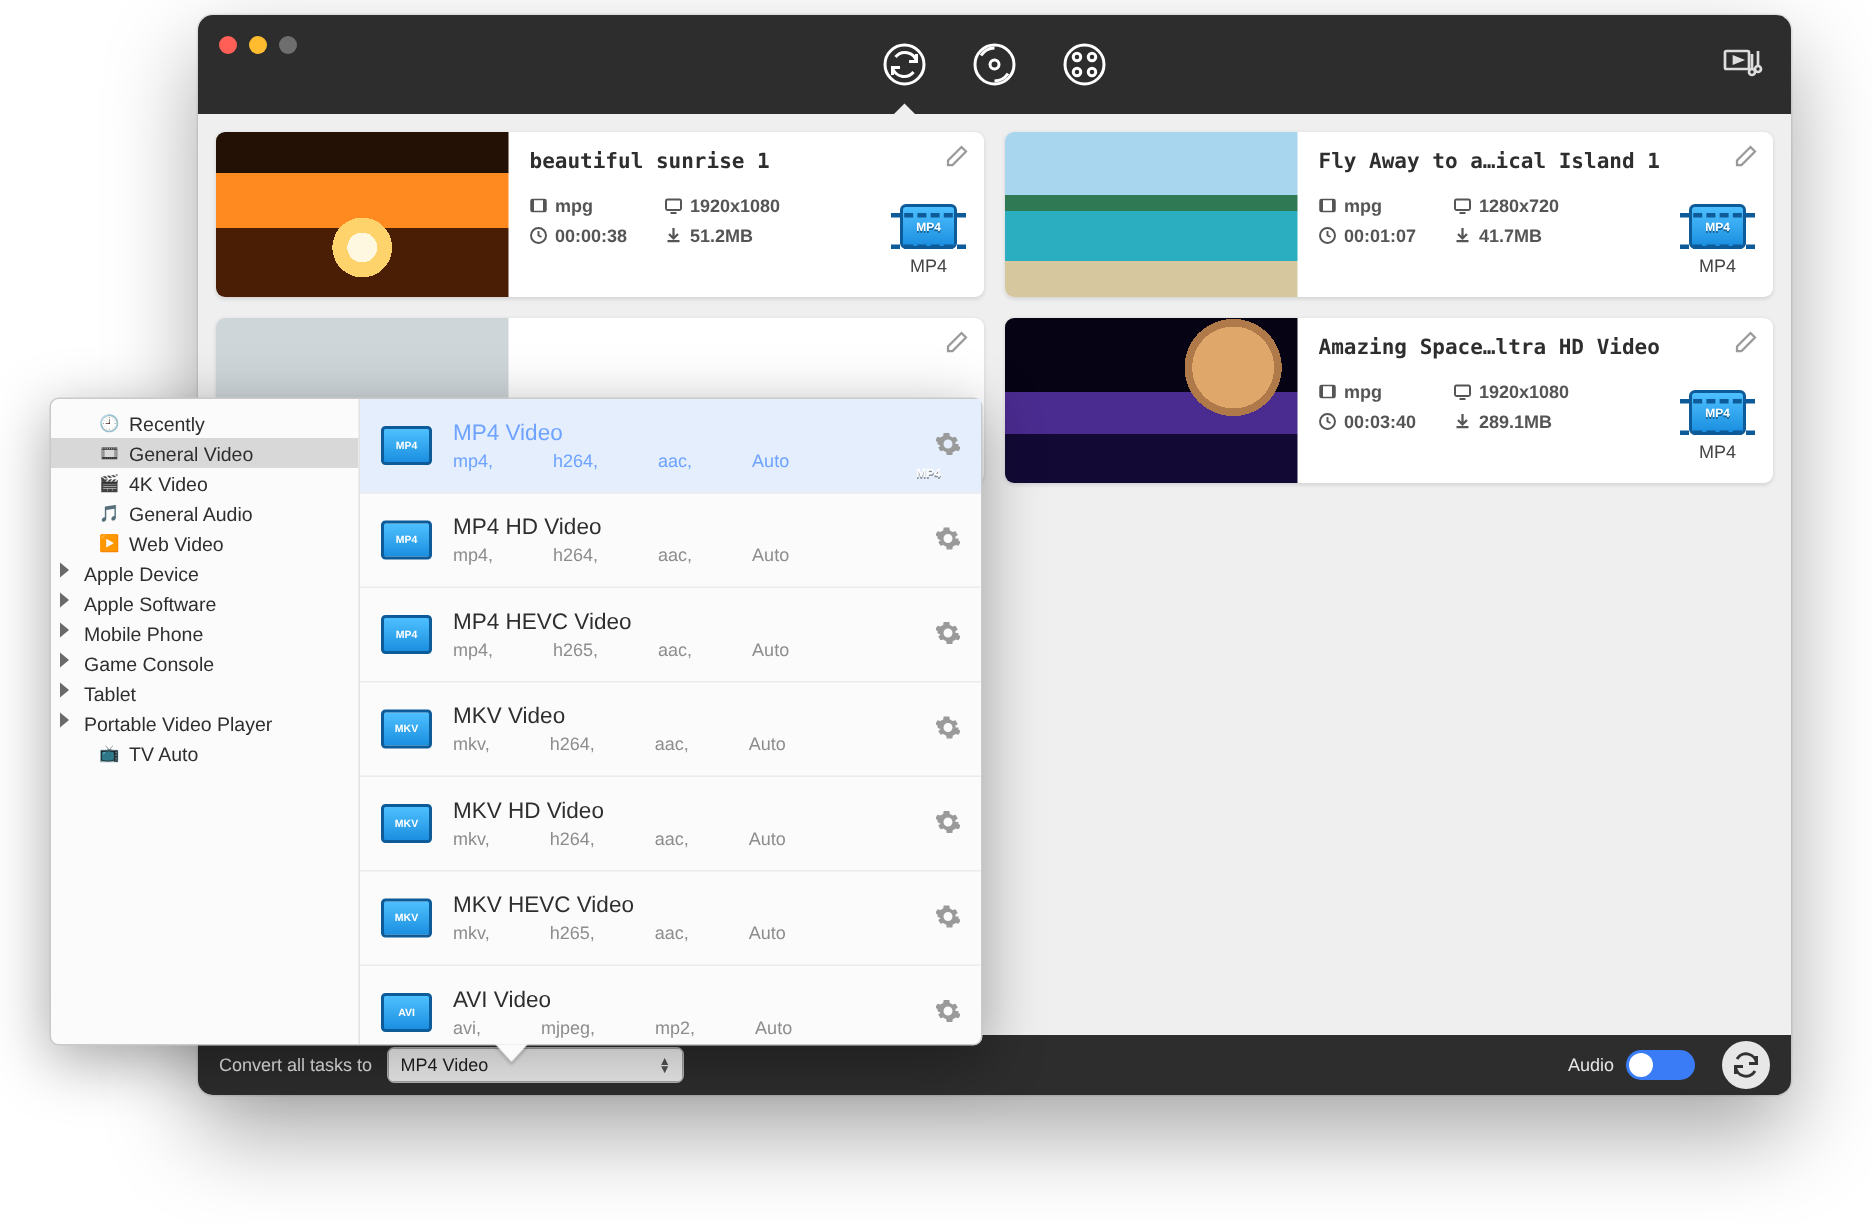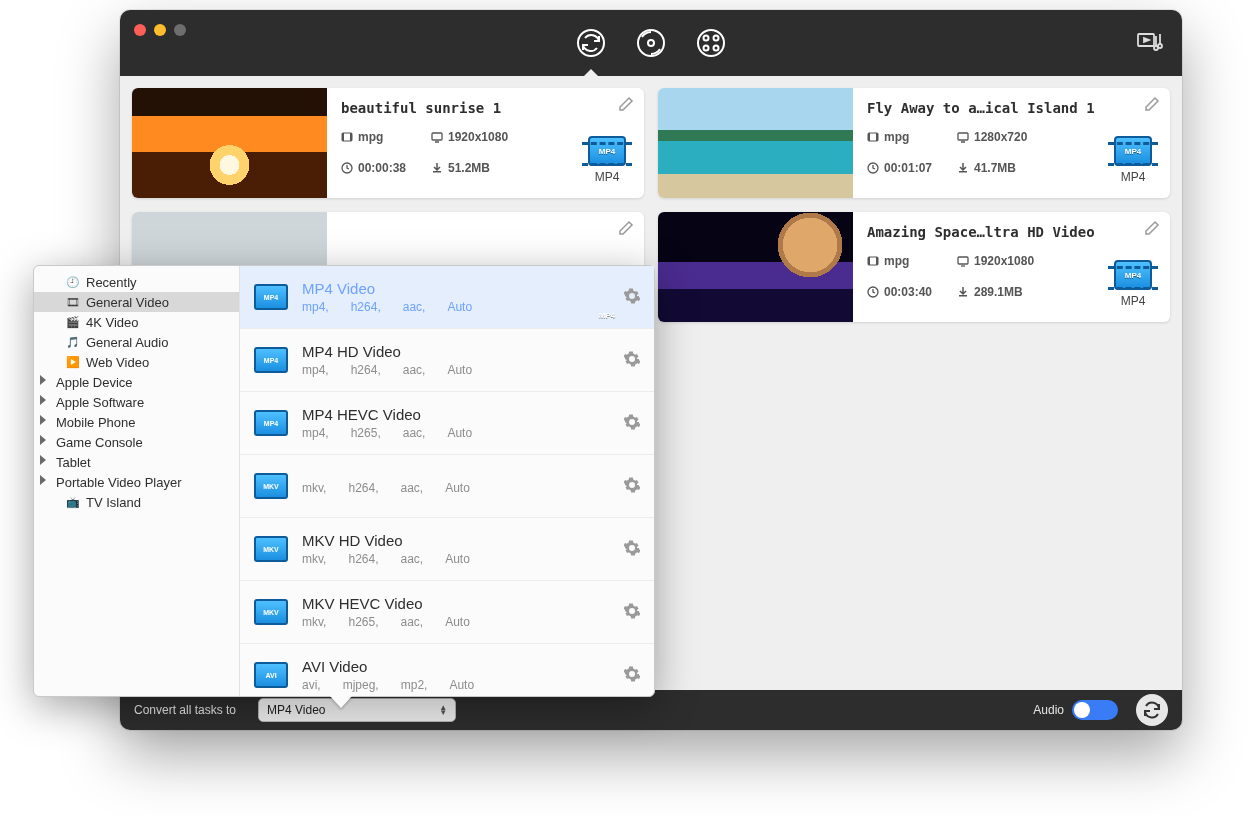--- a/index.html
+++ b/index.html
@@ -6,53 +6,53 @@
     --titlebar:#2d2d2d;
     --footer:#2d2d2d;
     --bg:#efefef;
     --card:#ffffff;
     --muted:#8d8d8d;
     --accent:#3a7cf5;
     --sel:#6da2ff;
   }
   html,body{margin:0;padding:0;background:#fff;font-family:-apple-system,BlinkMacSystemFont,"Helvetica Neue",Arial,sans-serif;font-size:13px;color:#2e2e2e;}
   .stage{width:1248px;height:816px;position:relative;}
-  .window{position:absolute;left:120px;top:10px;width:1062px;height:720px;border-radius:10px;overflow:hidden;box-shadow:0 25px 60px rgba(0,0,0,.35),0 0 0 1px rgba(0,0,0,.08);background:var(--bg);text-decoration:underline;}
+  .window{position:absolute;left:132px;top:10px;width:1062px;height:720px;border-radius:10px;overflow:hidden;box-shadow:0 25px 60px rgba(0,0,0,.35),0 0 0 1px rgba(0,0,0,.08);background:var(--bg);text-decoration:underline;}
   
   .titlebar{height:66px;background:var(--titlebar);display:flex;align-items:center;position:relative;}
   .traffic{position:absolute;left:14px;top:14px;display:flex;gap:8px;}
   .traffic span{width:12px;height:12px;border-radius:50%;display:block;}
   .t-red{background:#ff5f57;}
   .t-yel{background:#febc2e;}
   .t-gre{background:#6e6e6e;}
   .mode-icons{margin:0 auto;display:flex;gap:28px;align-items:center;}
   .mode-icons .ic{width:32px;height:32px;display:flex;align-items:center;justify-content:center;position:relative;}
   .mode-icons .active::after{content:"";position:absolute;bottom:-17px;left:50%;transform:translateX(-50%);border-left:7px solid transparent;border-right:7px solid transparent;border-bottom:7px solid var(--bg);}
   .title-right{position:absolute;right:18px;top:18px;}
   
   .content{position:absolute;top:66px;bottom:40px;left:0;right:0;padding:12px 12px 0 12px;}
   .grid{display:grid;grid-template-columns:1fr 1fr;gap:14px;}
   .card{background:var(--card);border-radius:6px;display:flex;height:110px;box-shadow:0 1px 3px rgba(0,0,0,.12);position:relative;overflow:hidden;}
   .thumb{width:195px;height:100%;flex:0 0 195px;}
   .info{flex:1;padding:12px 14px 10px 14px;position:relative;}
   .title{font-weight:600;font-family:ui-monospace,Menlo,monospace;font-size:14px;white-space:nowrap;overflow:hidden;text-overflow:ellipsis;max-width:260px;}
-  .meta{margin-top:14px;display:grid;grid-template-columns:90px 110px;row-gap:17px;font-size:12px;color:#555;}
+  .meta{margin-top:14px;display:grid;grid-template-columns:90px 110px;row-gap:6px;font-size:12px;color:#555;}
   .meta span{display:flex;align-items:center;gap:5px;}
   .meta svg{flex:0 0 12px;}
   .edit{position:absolute;top:8px;right:10px;color:#9a9a9a;cursor:pointer;}
   .out{position:absolute;right:14px;bottom:14px;text-align:center;width:46px;}
   .out .lbl{font-size:12px;color:#444;margin-top:4px;}
   .fmt-icon{width:38px;height:30px;margin:0 auto;position:relative;}
   .fmt-icon::before{content:"";position:absolute;inset:0;background:linear-gradient(#4ec0ff,#1b8fe0);border:2px solid #0d5b99;border-radius:4px;}
   .fmt-icon::after{content:"";position:absolute;left:-6px;right:-6px;top:6px;height:18px;border-top:3px dashed #0d5b99;border-bottom:3px dashed #0d5b99;}
   .fmt-icon .txt{position:absolute;inset:0;display:flex;align-items:center;justify-content:center;font-size:8px;font-weight:700;color:#fff;z-index:2;text-shadow:0 1px 0 rgba(0,0,0,.4);}
 
   
   .footer{position:absolute;left:0;right:0;bottom:0;height:40px;background:var(--footer);display:flex;align-items:center;padding:0 14px;color:#e5e5e5;font-size:12px;}
-  .footer .lbl{margin-right:22px;}
+  .footer .lbl{margin-right:10px;}
   .combo{background:linear-gradient(#fdfdfd,#ececec);color:#222;border:1px solid #b7b7b7;border-radius:5px;height:22px;min-width:180px;padding:0 8px;display:flex;align-items:center;justify-content:space-between;font-size:12px;}
   .combo .chev{display:flex;flex-direction:column;line-height:5px;font-size:8px;color:#555;}
   .spacer{flex:1;}
   .toggle{width:46px;height:20px;background:#3a7cf5;border-radius:10px;position:relative;margin-left:8px;}
   .toggle::after{content:"";position:absolute;left:2px;top:2px;width:16px;height:16px;background:#fff;border-radius:50%;}
   .convert-btn{width:32px;height:32px;border-radius:50%;background:#e7e7e7;margin-left:18px;display:flex;align-items:center;justify-content:center;}
 
   
   .popup{position:absolute;left:33px;top:265px;width:620px;height:430px;background:#fbfbfb;border:1px solid #c9c9c9;border-radius:6px;box-shadow:0 10px 40px rgba(0,0,0,.35);display:flex;overflow:visible;}
   .popup::after{content:"";position:absolute;bottom:-12px;left:296px;border-left:11px solid transparent;border-right:11px solid transparent;border-top:12px solid #fbfbfb;filter:drop-shadow(0 2px 1px rgba(0,0,0,.2));}
@@ -66,21 +66,21 @@
   .fmts::-webkit-scrollbar{width:14px;}
   .fmts::-webkit-scrollbar-thumb{background:#c0c0c0;border-radius:7px;border:3px solid #fbfbfb;}
   .fmt{height:62px;border-bottom:1px solid #ececec;display:flex;align-items:center;padding:0 14px;gap:14px;position:relative;}
   .fmt.sel{background:#e4eefc;}
   .fmt .ic{width:34px;height:26px;position:relative;flex:0 0 34px;}
   .fmt .ic::before{content:"";position:absolute;inset:0;background:linear-gradient(#4ec0ff,#1b8fe0);border:2px solid #0d5b99;border-radius:3px;}
   .fmt .ic .t{position:absolute;inset:0;display:flex;align-items:center;justify-content:center;font-size:7px;font-weight:700;color:#fff;z-index:2;}
   .fmt .txts{flex:1;}
   .fmt .name{font-size:15px;font-weight:500;}
   .fmt.sel .name{color:var(--sel);}
-  .fmt .specs{font-size:12px;color:var(--muted);margin-top:3px;display:flex;gap:22px;}
+  .fmt .specs{font-size:12px;color:var(--muted);margin-top:3px;display:flex;gap:40px;}
   .fmt.sel .specs{color:var(--sel);}
   .fmt .gear{color:#9a9a9a;cursor:pointer;}
 
   
   .thumb.sunrise{background:radial-gradient(circle at 50% 70%, #fff8e0 0 8%, #ffd36b 8% 16%, transparent 16%), linear-gradient(#231105 0 25%, #ff8a1f 25% 58%, #4a1d05 58% 100%);}
   .thumb.beach{background:linear-gradient(180deg,#a9d6ef 0 38%, #2f7a54 38% 48%, #2baec0 48% 78%, #d6c79f 78% 100%);}
   .thumb.snow{background:linear-gradient(180deg,#cfd6d9 0 55%, #8a8f91 55% 70%, #dfe6e9 70% 100%);}
   .thumb.space{background:radial-gradient(circle at 78% 30%, #e0a76b 0 16%, #b0794a 16% 19%, transparent 19%), linear-gradient(180deg,#060414 0 45%, #4a2b8f 45% 70%, #120a35 70% 100%);}
 </style>
 </head>
@@ -362,21 +362,21 @@
         <div class="cat">
           <span class="dis"></span>
           <span>Tablet</span>
         </div>
         <div class="cat">
           <span class="dis"></span>
           <span>Portable Video Player</span>
         </div>
         <div class="cat leaf" style="padding-left: 32px;">
           <span class="ci">📺</span>
-          <span>TV Island</span>
+          <span>TV Auto</span>
         </div>
       </div>
     <div class="fmts" id="fmt-list">
         <div class="fmt sel">
     <div class="ic">
             <span class="t">MP4</span>
           </div>
     <div class="txts">
       <div class="name">MP4 Video</div>
       <div class="specs">
@@ -428,20 +428,21 @@
       <svg width="16" height="16" viewBox="0 0 16 16" fill="#9a9a9a">
               <path d="M8 5a3 3 0 100 6 3 3 0 000-6zm7 3a7 7 0 01-.1 1.1l1.6 1.2-1.5 2.6-1.9-.6a6 6 0 01-1.9 1.1l-.3 2H7.1l-.3-2a6 6 0 01-1.9-1.1l-1.9.6L1.5 10.3l1.6-1.2A7 7 0 011 8c0-.4 0-.7.1-1.1L-.5 5.7 1 3.1l1.9.6A6 6 0 014.8 2.6l.3-2h3.8l.3 2a6 6 0 011.9 1.1l1.9-.6 1.5 2.6-1.6 1.2c.1.4.1.7.1 1.1z"></path>
             </svg>
     </div>
         </div>
         <div class="fmt">
     <div class="ic">
             <span class="t">MKV</span>
           </div>
     <div class="txts">
+      <div class="name">MKV Video</div>
       <div class="specs">
               <span>mkv,</span>
               <span>h264,</span>
               <span>aac,</span>
               <span>Auto</span>
             </div>
     </div>
     <div class="gear">
       <svg width="16" height="16" viewBox="0 0 16 16" fill="#9a9a9a">
               <path d="M8 5a3 3 0 100 6 3 3 0 000-6zm7 3a7 7 0 01-.1 1.1l1.6 1.2-1.5 2.6-1.9-.6a6 6 0 01-1.9 1.1l-.3 2H7.1l-.3-2a6 6 0 01-1.9-1.1l-1.9.6L1.5 10.3l1.6-1.2A7 7 0 011 8c0-.4 0-.7.1-1.1L-.5 5.7 1 3.1l1.9.6A6 6 0 014.8 2.6l.3-2h3.8l.3 2a6 6 0 011.9 1.1l1.9-.6 1.5 2.6-1.6 1.2c.1.4.1.7.1 1.1z"></path>

